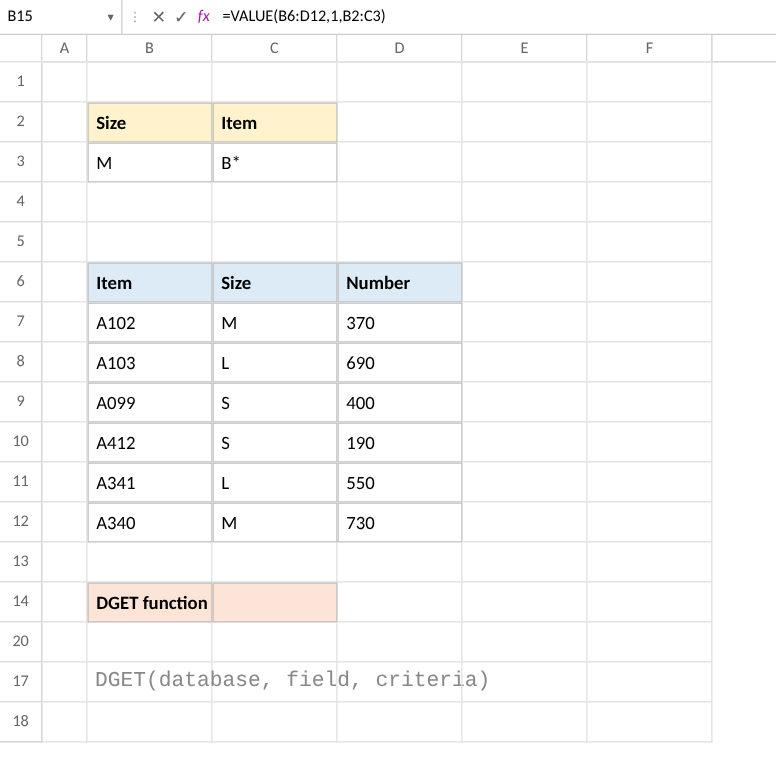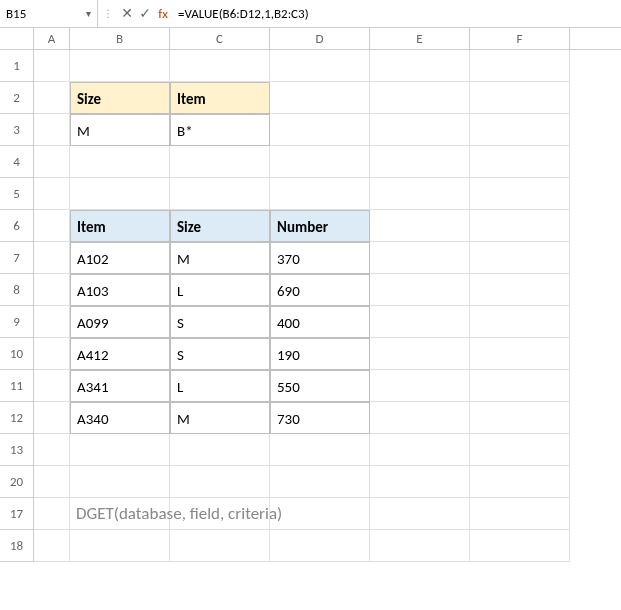--- a/index.html
+++ b/index.html
@@ -43,21 +43,21 @@
       margin: 0 5px;
       font-size: 10px;
     }
     .fb-btn {
       width: 18px;
       text-align: center;
       color: #666;
       font-size: 14px;
       cursor: pointer;
     }
-    .fb-btn.fx { color: #c2410c; font-size: 13px; }
+    .fb-btn.fx { font-style: italic; color: #a21caf; font-size: 13px; }
     .formula-input {
       flex: 1;
       padding: 0 6px;
       font-size: 13px;
       color: #000;
     }
     .sheet { position: relative; }
     .col-headers {
       display: flex;
       height: 22px;
@@ -122,20 +122,21 @@
       font-weight: bold;
       border: 1px solid #bfbfbf;
     }
     .cell.bordered {
       border: 1px solid #bfbfbf;
       background: #fff;
     }
     .cell.hint {
       color: #888;
       font-size: 17px;
+      font-family: Liberation Mono, monospace;
     }
     .selected-cell {
       position: absolute;
       border: 2px solid #107c41;
       pointer-events: none;
       z-index: 5;
     }
     .fill-handle {
       position: absolute;
       width: 6px;
@@ -322,20 +323,31 @@
   <div class="row">
     <div class="row-h">13</div>
     <div class="cell cA"></div>
     <div class="cell cB"></div>
     <div class="cell cC"></div>
     <div class="cell cD"></div>
     <div class="cell cE"></div>
     <div class="cell cF"></div>
   </div>
 
+  <div class="row">
+    <div class="row-h">14</div>
+    <div class="cell cA"></div>
+    <div class="cell cB header-orange overflow">
+        <span>DGET function</span>
+      </div>
+    <div class="cell cC header-orange"></div>
+    <div class="cell cD"></div>
+    <div class="cell cE"></div>
+    <div class="cell cF"></div>
+  </div>
 
 
   <div class="row">
     <div class="row-h">20</div>
     <div class="cell cA"></div>
     <div class="cell cB"></div>
     <div class="cell cC"></div>
     <div class="cell cD"></div>
     <div class="cell cE"></div>
     <div class="cell cF"></div>

